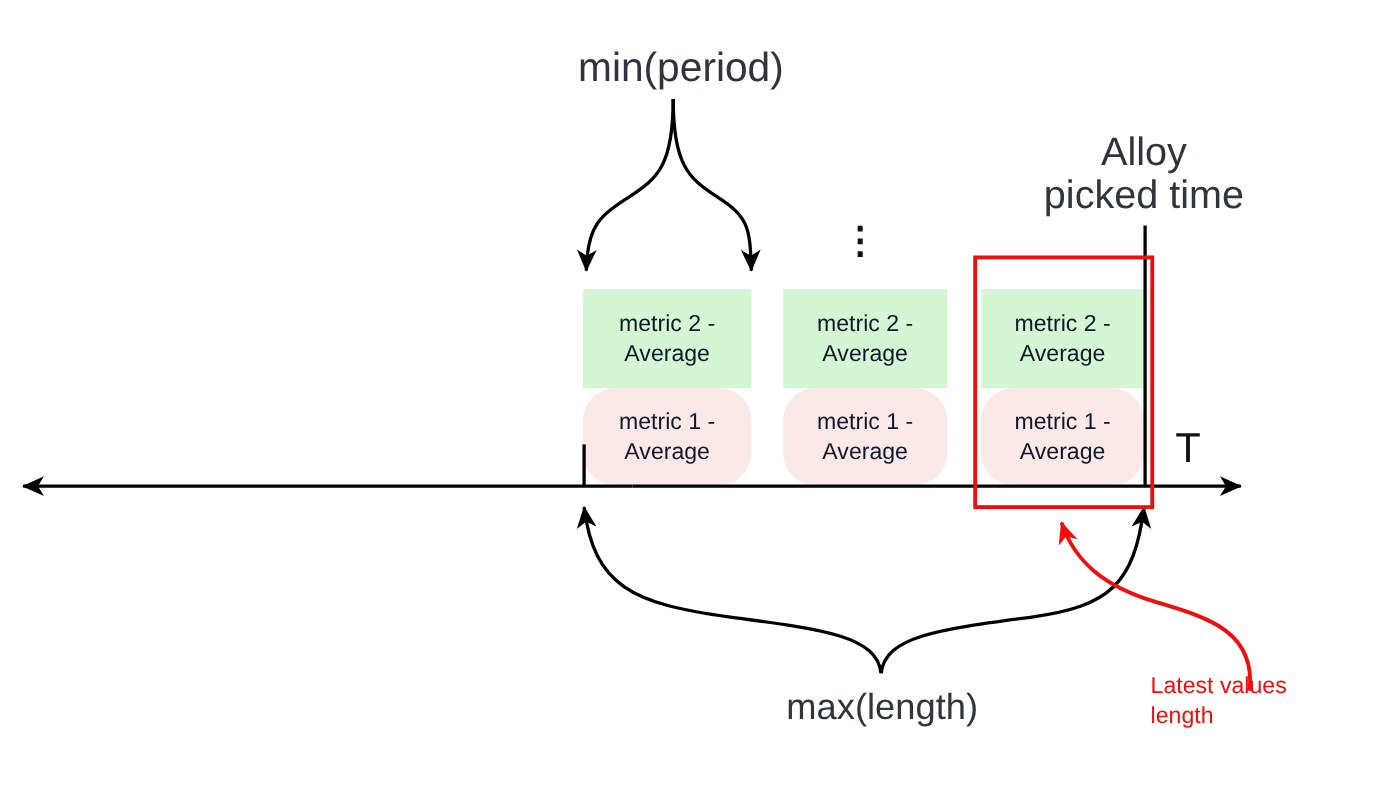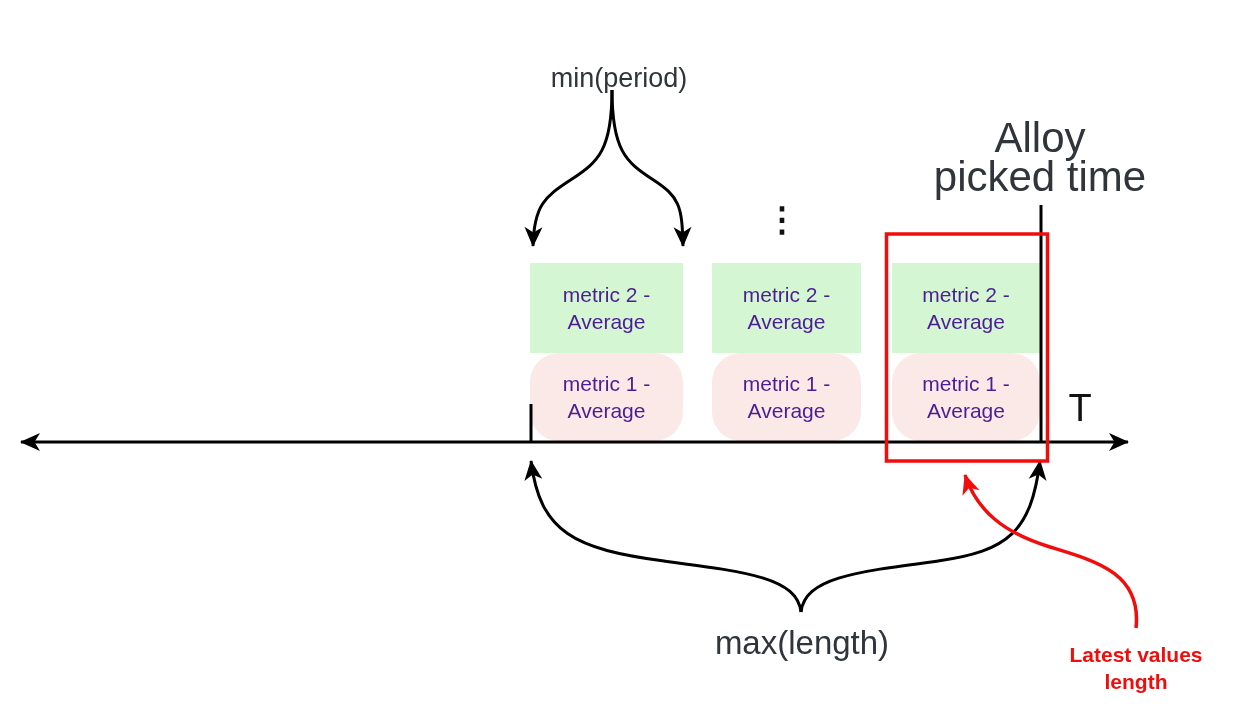--- a/index.html
+++ b/index.html
@@ -20,61 +20,60 @@
     color: var(--text, #2f353b);
     text-align: center;
     white-space: nowrap;
   }
   .metric-box {
     position: absolute;
     display: flex;
     align-items: center;
     justify-content: center;
     text-align: center;
-    color: #4c1d95;
+    color: #0f172a;
     font-size: 21px;
     line-height: 27px;
     padding: 16px 12px;
     box-sizing: border-box;
   }
   .metric2 { background: var(--metric2-fill, #d4f6d2); }
   .metric1 { background: var(--metric1-fill, #fbe9e7); border-radius: 29px; }
 
   #overlay {
     position: absolute;
     left: 0; top: 0;
     width: 1259px;
     height: 728px;
     pointer-events: none;
   }
   .blk { stroke: var(--line, #000000); fill: none; }
   .red-stroke { stroke: var(--highlight, #f20d0d); fill: none; }
 
   .min-period {
-    left: 469px; top: 58px; width: 300px;
-    font-size: 27px; line-height: 40px;
+    left: 469px; top: 42px; width: 300px;
+    font-size: 37px; line-height: 40px;
   }
   .alloy {
     left: 890px; top: 118px; width: 300px;
-    font-size: 42px; line-height: 39px;
+    font-size: 36px; line-height: 39px;
   }
   .t-label {
     left: 1050px; top: 388px; width: 60px;
     font-size: 38px; line-height: 40px; color: #111;
   }
   .max-length {
     left: 652px; top: 623px; width: 300px;
     font-size: 33px; line-height: 40px;
   }
   .latest {
-    left: 1046px; top: 641px; width: 180px;
+    left: 1046px; top: 610px; width: 180px;
     font-size: 21px; line-height: 27px;
     color: var(--highlight, #f20d0d);
-    text-align: center;
-    font-weight: bold;
+    text-align: left;
   }
   .ellipsis {
     left: 764px; top: 196px; width: 36px;
     font-size: 34px; line-height: 46px;
     font-weight: bold; color: #111; text-align: center;
   }
 </style>
 </head>
 <body>
 

